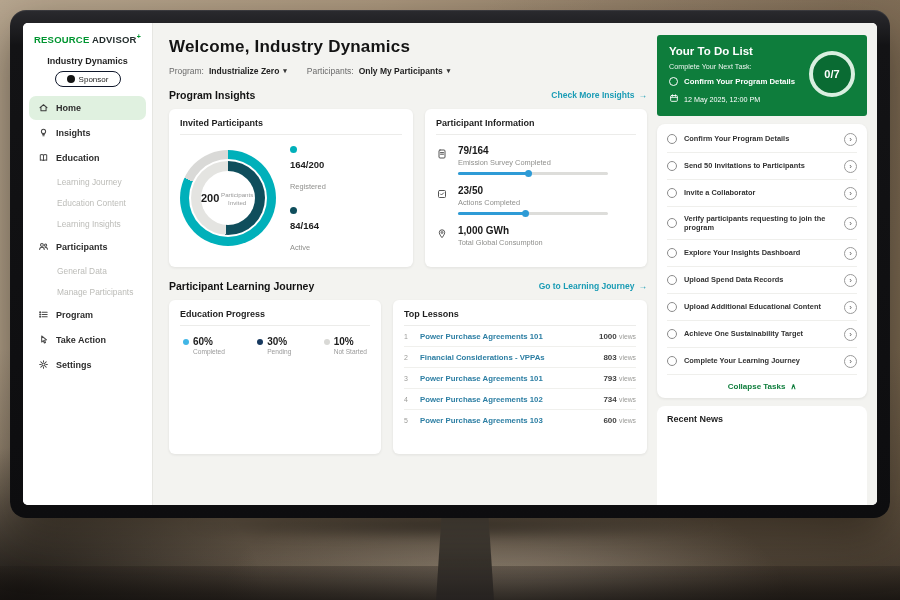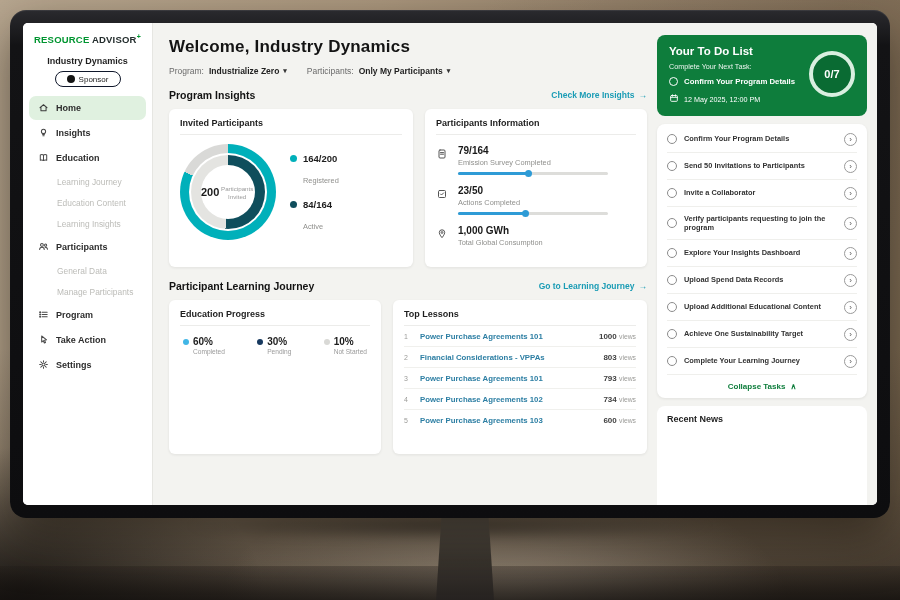--- a/index.html
+++ b/index.html
@@ -67,21 +67,21 @@
   .ring1{position:absolute;inset:0;border-radius:50%;
     background:conic-gradient(#00b0ba 0 295deg,#d9d9d7 295deg 360deg);}
   .ring-gap{position:absolute;inset:9px;border-radius:50%;background:#fff;}
   .ring2{position:absolute;inset:11px;border-radius:50%;
     background:conic-gradient(#0f4e5c 0 184deg,#e4e4e1 184deg 360deg);}
   .hole{position:absolute;inset:21px;border-radius:50%;background:#fff;
     display:flex;flex-direction:row;align-items:center;justify-content:center;text-align:center;}
   .hole-val{font-size:11px;font-weight:bold;color:#1a1a1a;}
   .hole-lab{font-size:6.2px;color:#9a9a9a;width:40px;line-height:1.25;margin-top:1px;}
   .legend-v{display:flex;flex-direction:column;gap:14px;}
-  .leg-item{display:flex;gap:6px;align-items:flex-start;}
+  .leg-item{display:flex;gap:6px;align-items:flex-start;flex-direction:column;}
   .leg-dot{width:7px;height:7px;border-radius:50%;margin-top:2px;flex-shrink:0;}
   .leg-dot.c1{background:#00b0ba;} .leg-dot.c2{background:#0f4e5c;}
   .leg-val{font-size:9.5px;font-weight:bold;color:#1d1d1d;}
   .leg-lab{font-size:7.4px;color:#8f8f8c;margin-top:12px;}
 
   
   .card.pinfo{flex:1;height:158px;}
   .stat-row{display:flex;gap:9px;margin-top:10px;align-items:flex-start;}
   .stat-ic{width:13px;padding-top:1px;flex-shrink:0;}
   .stat-val{font-size:10px;font-weight:bold;color:#191919;}
@@ -111,21 +111,21 @@
   .card.lessons{flex:1;height:154px;}
   .lesson-row{display:flex;align-items:center;gap:8px;padding:5.5px 0;border-bottom:1px solid #f0f0ed;cursor:pointer;}
   .lesson-row:last-child{border-bottom:none;}
   .lrank{font-size:7px;color:#9b9b98;width:8px;flex-shrink:0;}
   .ltitle{flex:1;font-size:7.8px;font-weight:bold;color:#2c7ea3;}
   .lviews{font-size:8px;color:#3f3f3f;font-weight:bold;white-space:nowrap;}
   .lviews .lw{color:#9b9b98;font-weight:normal;font-size:6.8px;}
 
   
   .right-col{flex:1;display:flex;flex-direction:column;min-width:0;}
-  .todo-card{background:#0e7d3c;border-radius:8px;color:#fff;padding:10px 12px 11px;position:relative;}
+  .todo-card{background:#0e7d3c;border-radius:3px;color:#fff;padding:10px 12px 11px;position:relative;}
   .todo-title{font-size:11.5px;font-weight:bold;padding-right:56px;}
   .todo-sub{font-size:7.2px;margin-top:5px;opacity:.92;padding-right:56px;}
   .todo-task{display:flex;align-items:center;gap:6px;margin-top:6px;font-size:7.8px;font-weight:bold;padding-right:56px;}
   .td-check{width:9px;height:9px;border:1.2px solid #fff;border-radius:50%;flex-shrink:0;}
   .todo-due{display:flex;align-items:center;gap:5px;margin-top:7px;font-size:7.2px;}
   .todo-ring{position:absolute;top:16px;right:12px;width:46px;height:46px;border-radius:50%;
     background:#0a6b33;border:4px solid #d9efe0;display:flex;align-items:center;justify-content:center;
     font-size:11px;font-weight:bold;}
   .tasks-card{background:#fff;border-radius:8px;margin-top:8px;padding:2px 10px 0;box-shadow:0 1px 3px rgba(30,30,30,.08);}
   .task-row{display:flex;align-items:center;gap:7px;padding:6.5px 0;border-bottom:1px solid #efefec;cursor:pointer;}
@@ -282,21 +282,21 @@
                     <span>
                       <div class="leg-val">84/164</div>
                       <div class="leg-lab">Active</div>
                     </span>
                   </div>
                 </div>
               </div>
             </div>
 
             <div class="card pinfo">
-              <div class="card-title">Participants Information</div>
+              <div class="card-title">Participant Information</div>
               <div class="stat-row">
                 <span class="stat-ic"><svg width="12" height="12" viewBox="0 0 12 12" fill="none" stroke="#555" stroke-width="1" stroke-linecap="round">
                       <rect x="3" y="2" width="6" height="8" rx="1"></rect>
                       <path d="M4.5 4.6 h3 M4.5 6.2 h3"></path>
                     </svg></span>
                 <span>
                   <div class="stat-val">79/164</div>
                   <div class="stat-lab">Emission Survey Completed</div>
                   <div class="pbar">
                       <span class="pfill" style="width:48%"></span>

